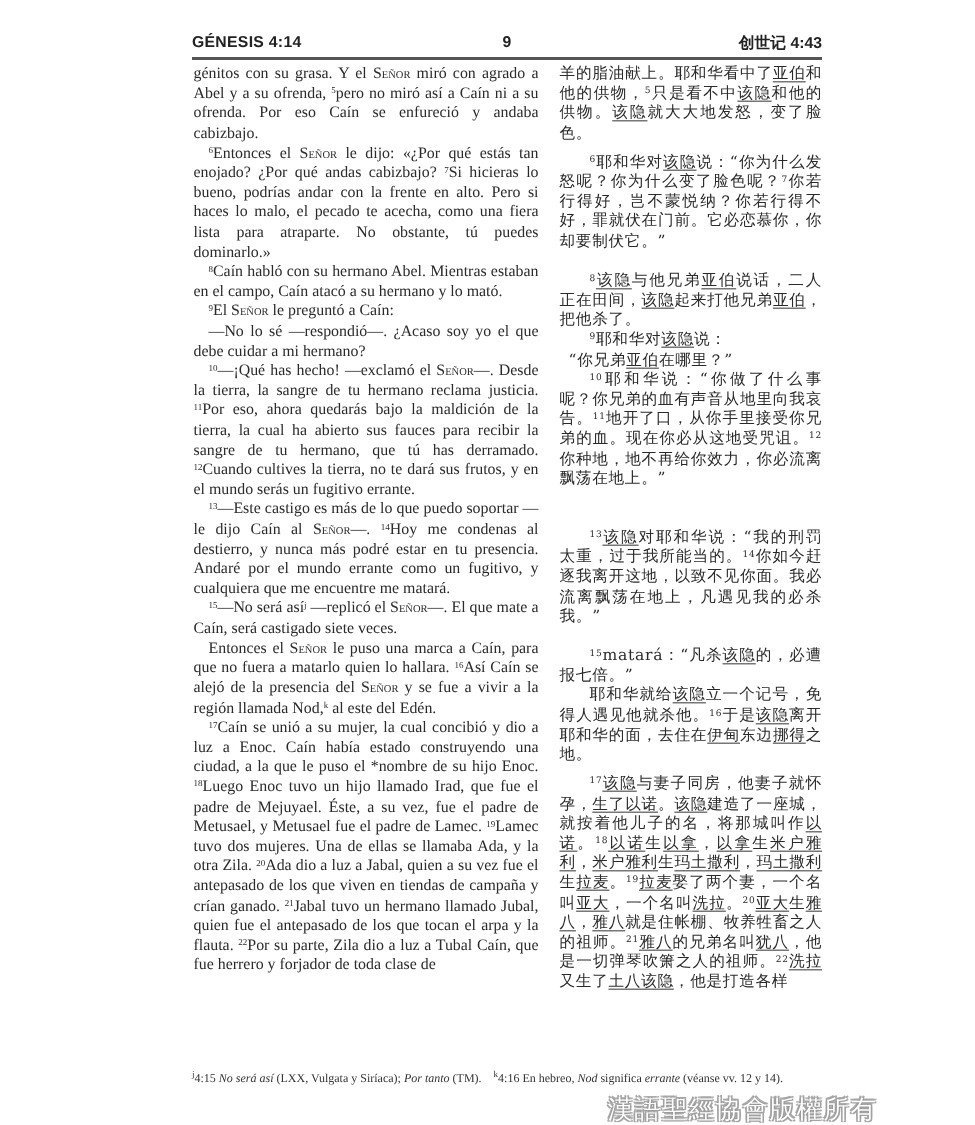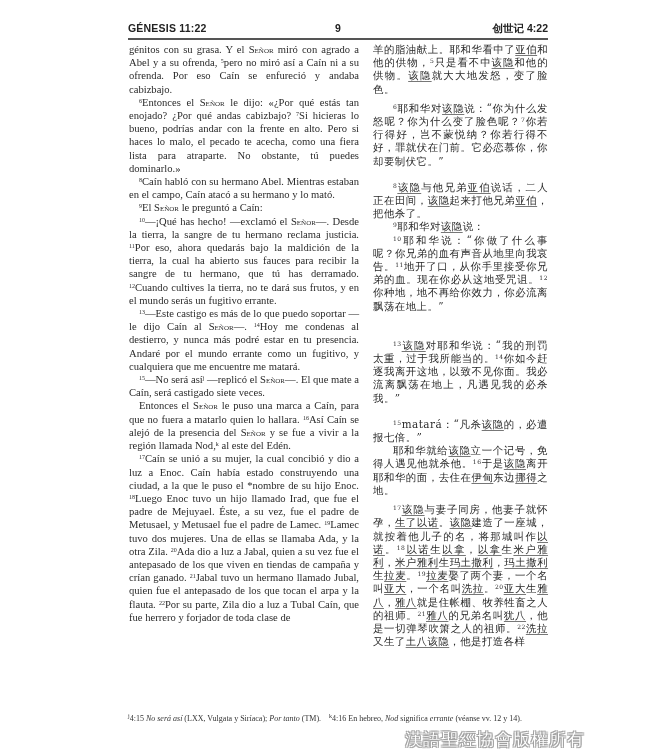--- a/index.html
+++ b/index.html
@@ -21,45 +21,47 @@
   .u { text-decoration:underline; text-underline-offset:2px; text-decoration-color:#777; }
   .footnotes { position:absolute; left:128px; top:714px; width:430px; font-family:"Liberation Serif", serif; font-size:8px; color:#333; white-space:nowrap; }
   .footnotes b { font-weight:normal; }
   .footnotes i { font-style:italic; }
   .watermark { position:absolute; left:405px; top:728px; font-family:"DejaVu Sans", sans-serif; font-size:17px; color:#fff; letter-spacing:1px; text-shadow: 0 0 1px #888, 0 0 1px #888, 1px 1px 0 #aaa, -1px -1px 0 #aaa, 1px -1px 0 #aaa, -1px 1px 0 #aaa; }
 </style>
 </head>
 <body>
 
 <div class="header">
-  <span class="left">GÉNESIS  11:22</span>
+  <span class="left">GÉNESIS  4:14</span>
   <span class="center">9</span>
-  <span class="right">创世记 4:22</span>
+  <span class="right">创世记 4:43</span>
 </div>
 <div class="rule"></div>
 
 <div class="col-es">
   <p class="noind"><span>génitos con su grasa. Y el <span class="sc">Señor</span> miró con agrado a Abel y a su ofrenda, </span><sup>5</sup><span>pero no miró así a Caín ni a su ofrenda. Por eso Caín se enfureció y andaba cabizbajo.</span></p>
   <p><sup>6</sup><span>Entonces el <span class="sc">Señor</span> le dijo: «¿Por qué estás tan enojado? ¿Por qué andas cabizbajo? </span><sup>7</sup><span>Si hicieras lo bueno, podrías andar con la frente en alto. Pero si haces lo malo, el pecado te acecha, como una fiera lista para atraparte. No obstante, tú puedes dominarlo.»</span></p>
   <p><sup>8</sup><span>Caín habló con su hermano Abel. Mientras estaban en el campo, Caín atacó a su hermano y lo mató.</span></p>
   <p><sup>9</sup><span>El <span class="sc">Señor</span> le preguntó a Caín:</span></p>
+  <p>—No lo sé —respondió—. ¿Acaso soy yo el que debe cuidar a mi hermano?</p>
   <p><sup>10</sup><span>—¡Qué has hecho! —exclamó el <span class="sc">Señor</span>—. Desde la tierra, la sangre de tu hermano reclama justicia. </span><sup>11</sup><span>Por eso, ahora quedarás bajo la maldición de la tierra, la cual ha abierto sus fauces para recibir la sangre de tu hermano, que tú has derramado. </span><sup>12</sup><span>Cuando cultives la tierra, no te dará sus frutos, y en el mundo serás un fugitivo errante.</span></p>
   <p><sup>13</sup><span>—Este castigo es más de lo que puedo soportar —le dijo Caín al <span class="sc">Señor</span>—. </span><sup>14</sup><span>Hoy me condenas al destierro, y nunca más podré estar en tu presencia. Andaré por el mundo errante como un fugitivo, y cualquiera que me encuentre me matará.</span></p>
   <p><sup>15</sup><span>—No será así</span><sup>j</sup><span> —replicó el <span class="sc">Señor</span>—. El que mate a Caín, será castigado siete veces.</span></p>
   <p><span>Entonces el <span class="sc">Señor</span> le puso una marca a Caín, para que no fuera a matarlo quien lo hallara. </span><sup>16</sup><span>Así Caín se alejó de la presencia del <span class="sc">Señor</span> y se fue a vivir a la región llamada Nod,</span><sup>k</sup><span> al este del Edén.</span></p>
   <p><sup>17</sup><span>Caín se unió a su mujer, la cual concibió y dio a luz a Enoc. Caín había estado construyendo una ciudad, a la que le puso el *nombre de su hijo Enoc. </span><sup>18</sup><span>Luego Enoc tuvo un hijo llamado Irad, que fue el padre de Mejuyael. Éste, a su vez, fue el padre de Metusael, y Metusael fue el padre de Lamec. </span><sup>19</sup><span>Lamec tuvo dos mujeres. Una de ellas se llamaba Ada, y la otra Zila. </span><sup>20</sup><span>Ada dio a luz a Jabal, quien a su vez fue el antepasado de los que viven en tiendas de campaña y crían ganado. </span><sup>21</sup><span>Jabal tuvo un hermano llamado Jubal, quien fue el antepasado de los que tocan el arpa y la flauta. </span><sup>22</sup><span>Por su parte, Zila dio a luz a Tubal Caín, que fue herrero y forjador de toda clase de</span></p>
 </div>
 
 <div class="col-zh">
   <p><span>羊的脂油献上。耶和华看中了</span><span class="u">亚伯</span><span>和他的供物，</span><sup>5</sup><span>只是看不中</span><span class="u">该隐</span><span>和他的供物。</span><span class="u">该隐</span><span>就大大地发怒，变了脸色。</span></p>
   <div class="gap" style="height:6px"></div>
   <p class="ind"><sup>6</sup><span>耶和华对</span><span class="u">该隐</span><span>说：“你为什么发怒呢？你为什么变了脸色呢？</span><sup>7</sup><span>你若行得好，岂不蒙悦纳？你若行得不好，罪就伏在门前。它必恋慕你，你却要制伏它。”</span></p>
   <div class="gap"></div>
   <p class="ind"><sup>8</sup><span class="u">该隐</span><span>与他兄弟</span><span class="u">亚伯</span><span>说话，二人正在田间，</span><span class="u">该隐</span><span>起来打他兄弟</span><span class="u">亚伯</span><span>，把他杀了。</span></p>
   <p class="ind"><sup>9</sup><span>耶和华对</span><span class="u">该隐</span><span>说：</span></p>
+  <p style="text-indent:6px"><span>“你兄弟</span><span class="u">亚伯</span><span>在哪里？”</span></p>
   <p class="ind"><sup>10</sup><span>耶和华说：“你做了什么事呢？你兄弟的血有声音从地里向我哀告。</span><sup>11</sup><span>地开了口，从你手里接受你兄弟的血。现在你必从这地受咒诅。</span><sup>12</sup><span>你种地，地不再给你效力，你必流离飘荡在地上。”</span></p>
   <div class="gap" style="height:26px"></div>
   <p class="ind"><sup>13</sup><span class="u">该隐</span><span>对耶和华说：“我的刑罚太重，过于我所能当的。</span><sup>14</sup><span>你如今赶逐我离开这地，以致不见你面。我必流离飘荡在地上，凡遇见我的必杀我。”</span></p>
   <div class="gap"></div>
   <p class="ind"><sup>15</sup><span>matará：“凡杀</span><span class="u">该隐</span><span>的，必遭报七倍。”</span></p>
   <p class="ind"><span>耶和华就给</span><span class="u">该隐</span><span>立一个记号，免得人遇见他就杀他。</span><sup>16</sup><span>于是</span><span class="u">该隐</span><span>离开耶和华的面，去住在</span><span class="u">伊甸</span><span>东边</span><span class="u">挪得</span><span>之地。</span></p>
   <div class="gap" style="height:6px"></div>
   <p class="ind"><sup>17</sup><span class="u">该隐</span><span>与妻子同房，他妻子就怀孕，</span><span class="u">生了</span><span class="u">以诺</span><span>。</span><span class="u">该隐</span><span>建造了一座城，就按着他儿子的名，将那城叫作</span><span class="u">以诺</span><span>。</span><sup>18</sup><span class="u">以诺</span><span>生</span><span class="u">以拿</span><span>，</span><span class="u">以拿</span><span>生</span><span class="u">米户雅利</span><span>，</span><span class="u">米户雅利</span><span>生</span><span class="u">玛土撒利</span><span>，</span><span class="u">玛土撒利</span><span>生</span><span class="u">拉麦</span><span>。</span><sup>19</sup><span class="u">拉麦</span><span>娶了两个妻，一个名叫</span><span class="u">亚大</span><span>，一个名叫</span><span class="u">洗拉</span><span>。</span><sup>20</sup><span class="u">亚大</span><span>生</span><span class="u">雅八</span><span>，</span><span class="u">雅八</span><span>就是住帐棚、牧养牲畜之人的祖师。</span><sup>21</sup><span class="u">雅八</span><span>的兄弟名叫</span><span class="u">犹八</span><span>，他是一切弹琴吹箫之人的祖师。</span><sup>22</sup><span class="u">洗拉</span><span>又生了</span><span class="u">土八该隐</span><span>，他是打造各样</span></p>
 </div>
 

